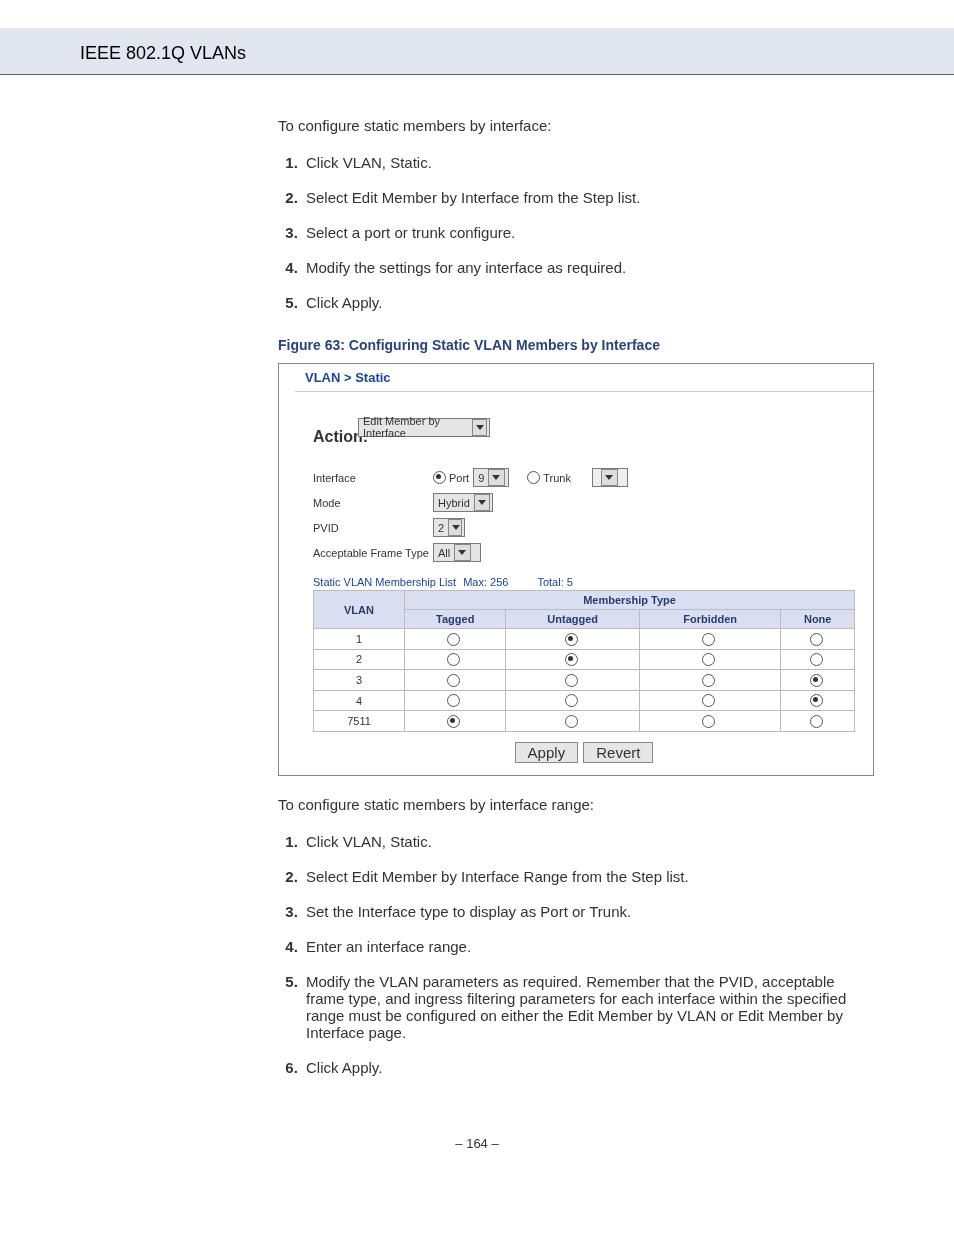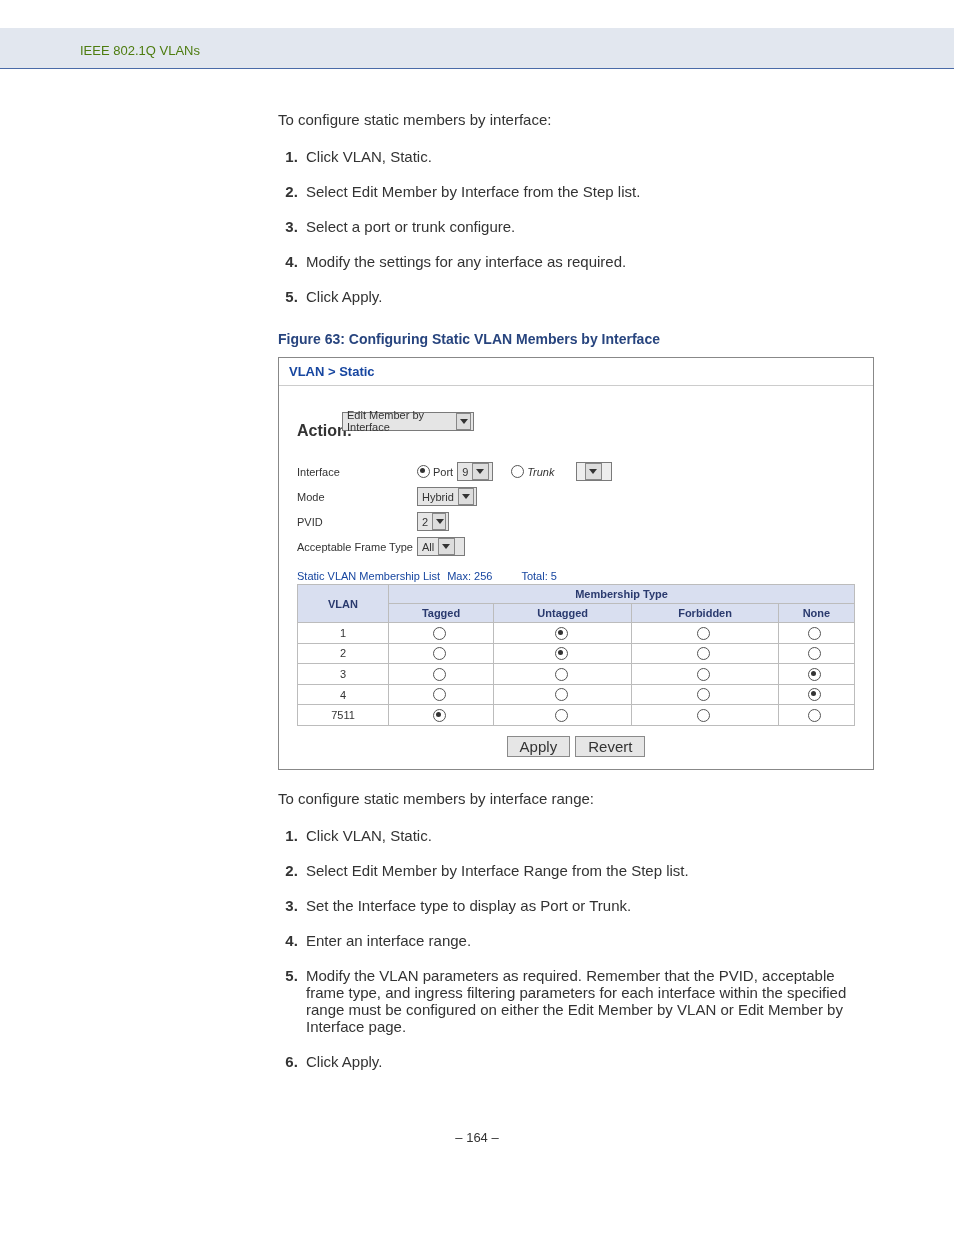--- a/index.html
+++ b/index.html
@@ -16,33 +16,34 @@
     border-bottom: 1px solid #4a6ba8;
     margin-top: 28px;
   }
   .chapter-line {
     font-size: 13px;
     color: #27447e;
   }
   .chapter-strong { font-weight: bold; font-variant: small-caps; }
   .chapter-pipe { color: #27447e; margin: 0 4px; font-weight: normal; }
   .chapter-topic { font-weight: normal; color: #27447e; }
-  .section-line { font-size: 13px; color: #4d7c0f; margin-top: 3px; }
+  .section-line { font-size: 18px; color: #000000; margin-top: 3px; }
   .content { margin-left: 278px; margin-right: 80px; margin-top: 40px; }
   .content p { font-size: 15px; line-height: 1.4; margin: 18px 0; }
   ol.steps { font-size: 15px; padding-left: 24px; margin: 14px 0; }
   ol.steps li { margin: 18px 0; padding-left: 4px; }
   ol.steps li::marker { font-weight: bold; }
   .figure-caption { color: #27447e; font-weight: bold; font-size: 14px; margin: 26px 0 10px 0; }
   .ui-figure {
     border: 1px solid #888;
     background: #fff;
     font-size: 11px;
     font-family: Arial, sans-serif;
     color: #333;
+    padding-left: 16px;
   }
   .ui-breadcrumb {
     color: #1746a0;
     font-weight: bold;
     font-size: 13px;
     padding: 6px 10px;
     border-bottom: 1px solid #ccc;
   }
   .ui-form { padding: 10px 18px 0 18px; }
   .ui-row { display: flex; align-items: center; margin: 6px 0; }
@@ -126,21 +127,21 @@
       <div class="ui-row">
         <span class="ui-label">Interface</span>
         <span class="ui-radio checked"></span>
         <span style="margin-right:4px;">Port</span>
         <span class="ui-select" style="width:28px;">
           <span>9</span>
           <span class="caret"></span>
         </span>
         <span style="width:18px;"></span>
         <span class="ui-radio"></span>
-        <span style="margin-right:21px;font-style:italic;">Trunk</span>
+        <span style="margin-right:21px;">Trunk</span>
         <span class="ui-select" style="width:28px;background:#eee;">
           <span></span>
           <span class="caret"></span>
         </span>
       </div>
 
       <div class="ui-row">
         <span class="ui-label">Mode</span>
         <span class="ui-select" style="width:52px;">
           <span>Hybrid</span>

